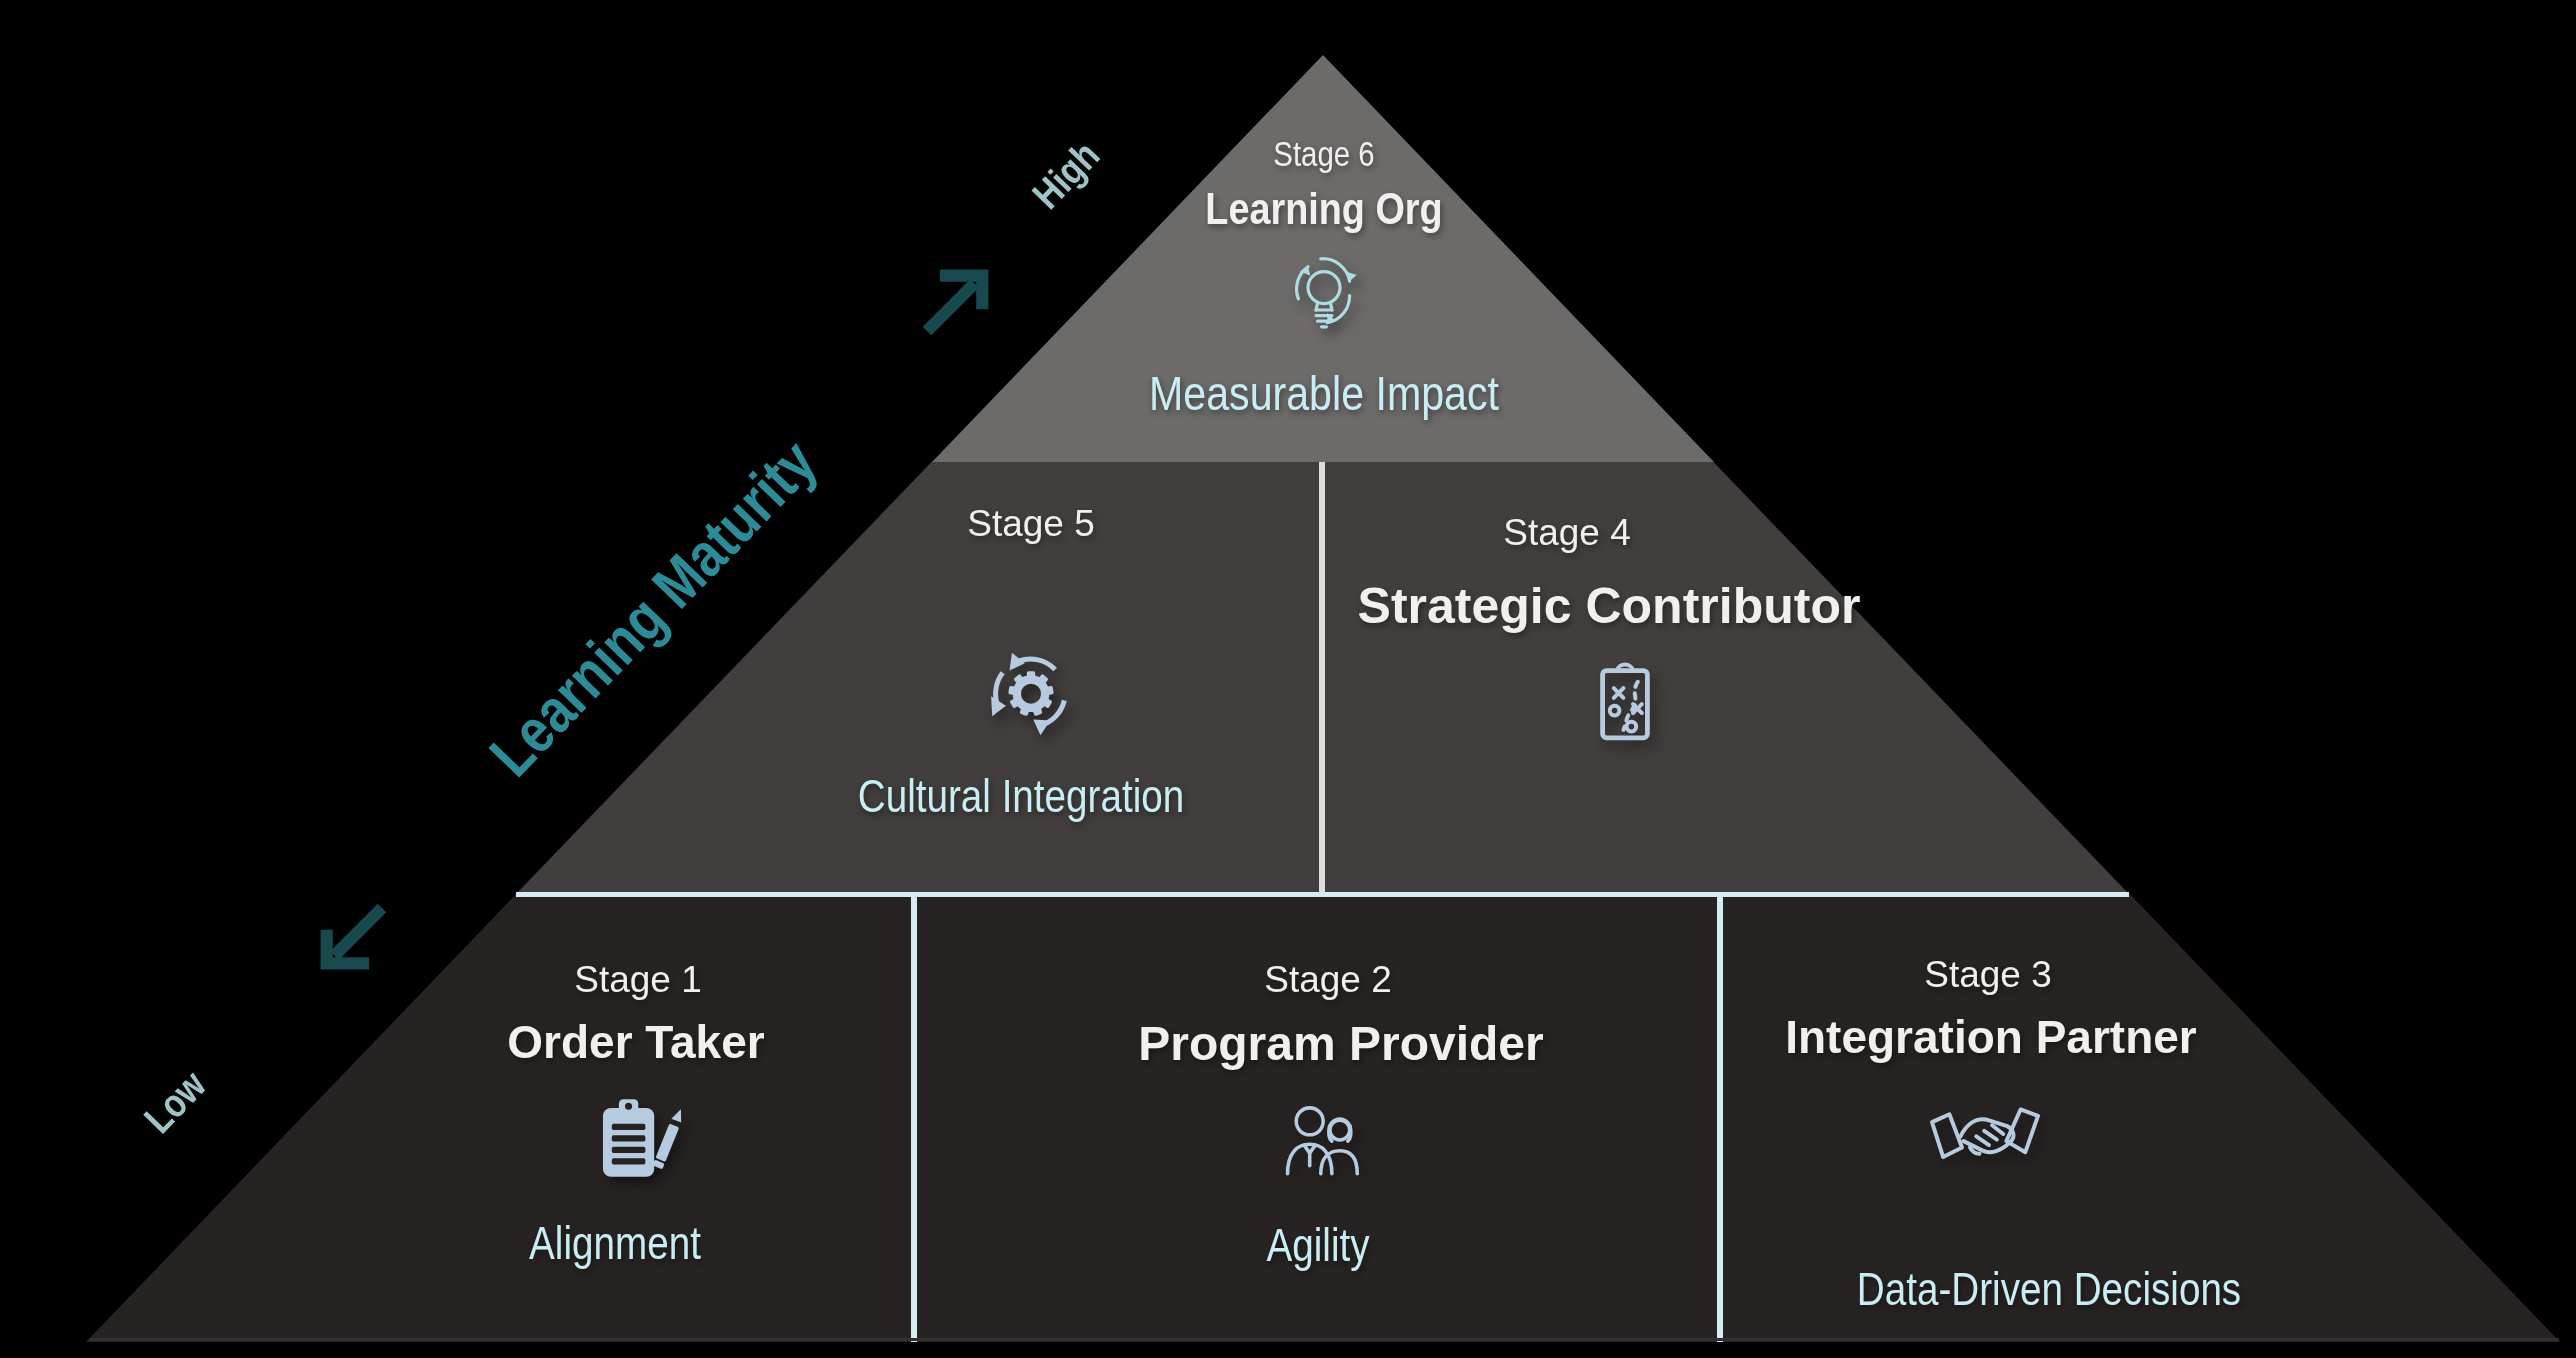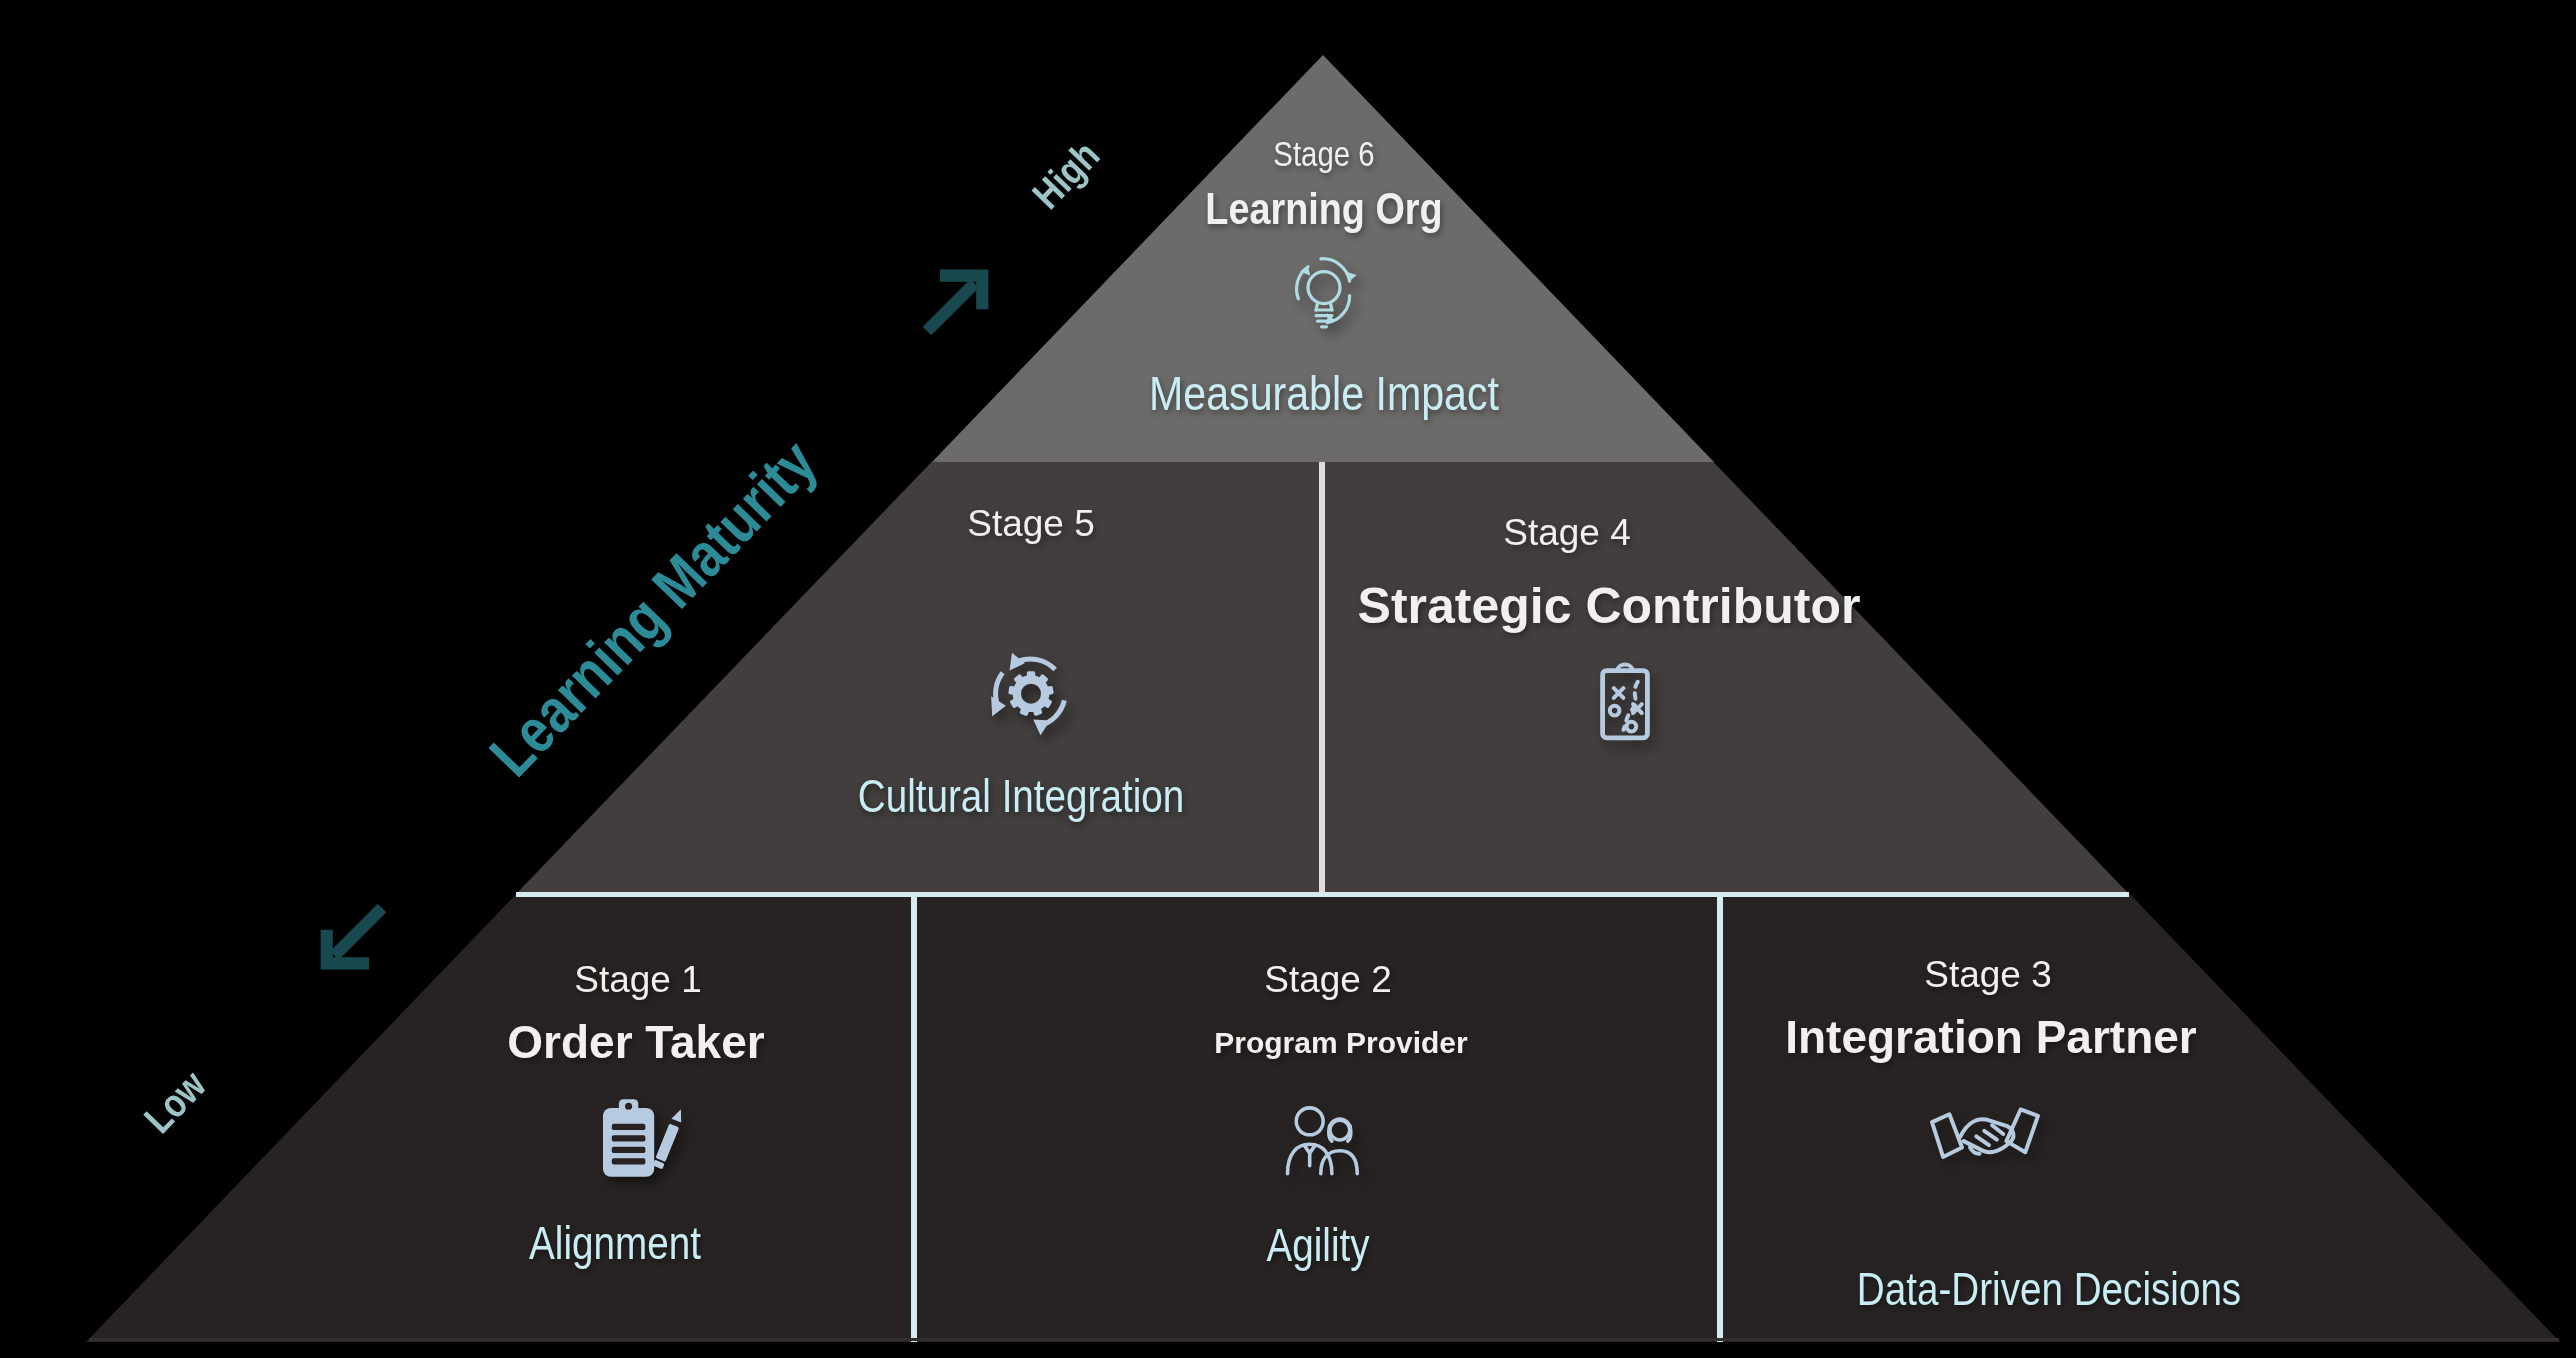--- a/index.html
+++ b/index.html
@@ -186,21 +186,21 @@
       <rect x="91" y="88" width="12" height="7" rx="2"></rect>
     </g>
   </svg>
   <div class="txt value-label" style="left:615px;top:1243px;font-size:46px;">
     <span class="cnd">Alignment</span>
   </div>
 
   <div class="txt stage-label" style="left:1328px;top:980px;font-size:37px;">
     <span>Stage 2</span>
   </div>
-  <div class="txt stage-name" style="left:1341px;top:1043px;font-size:30px;">
+  <div class="txt stage-name" style="left:1341px;top:1043px;font-size:48px;">
     <span>Program Provider</span>
   </div>
   <svg class="icon" style="left:1320px;top:1138px;" width="103" height="103" viewBox="0 0 130 110">
     <g stroke="#B7CBE0" stroke-width="4.5" fill="none" stroke-linecap="round">
       <circle cx="52" cy="34" r="17"></circle>
       <path d="M24,100 C24,74 36,63 52,63 C68,63 80,74 80,100"></path>
       <path d="M45,64 L52,74 L59,64"></path>
       <path d="M52,74 L52,90"></path>
       <path d="M103,44 a13,13 0 1 0 -26,0"></path>
       <path d="M77,40 q-3,14 3,19 M103,40 q3,14 -3,19"></path>

